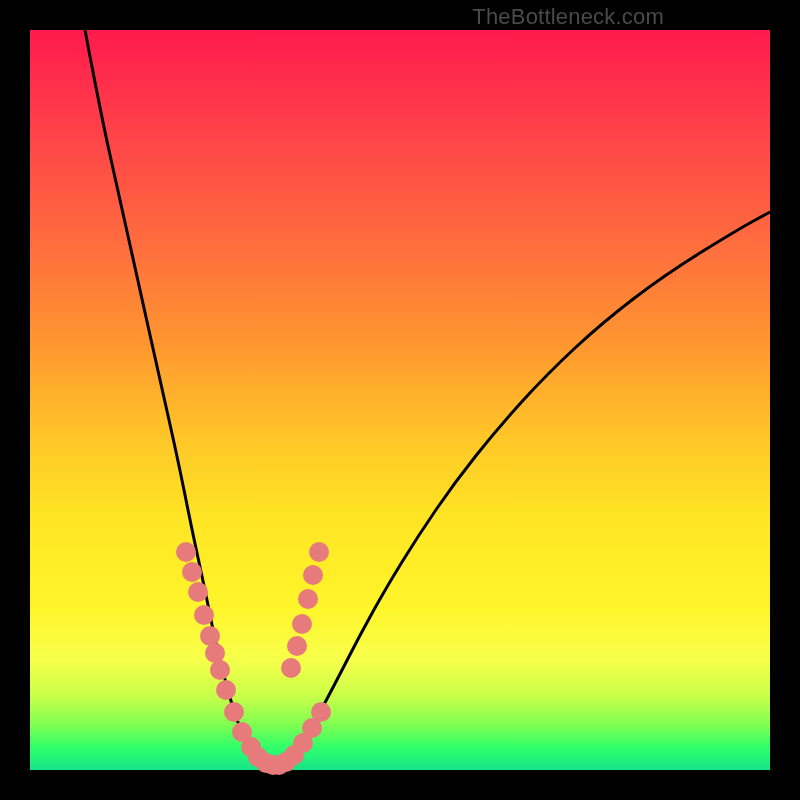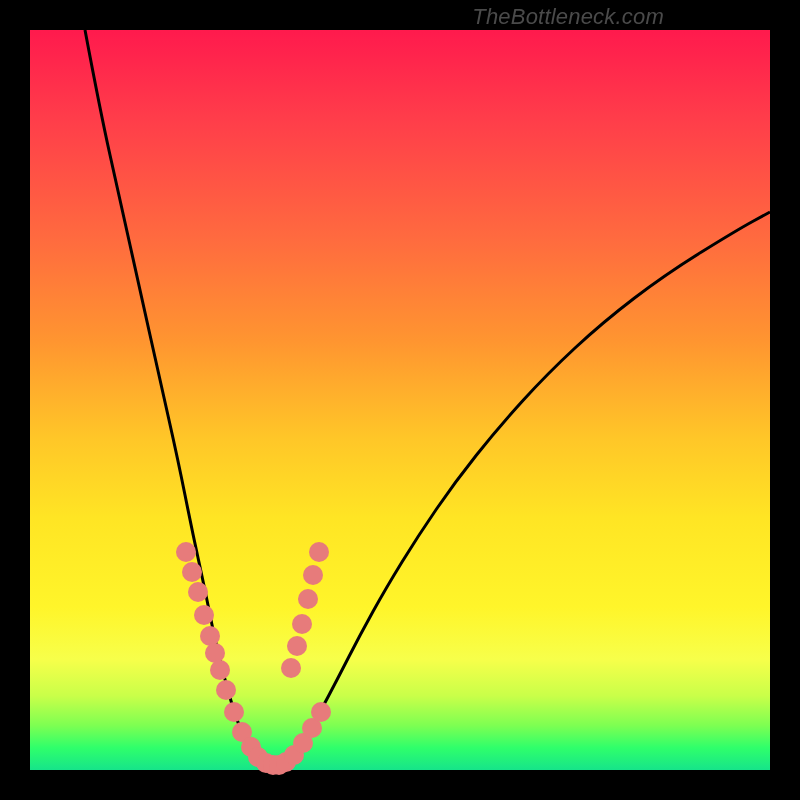--- a/index.html
+++ b/index.html
@@ -9,21 +9,20 @@
     height: 800px;
     background: #000;
     overflow: hidden;
     font-family: Arial, Helvetica, sans-serif;
   }
   .frame {
     position: relative;
     width: 676px;
     height: 800px;
     background: #000;
-    font-style: italic;
   }
   .plot-area {
     position: absolute;
     left: 30px;
     top: 30px;
     width: 740px;
     height: 740px;
     
     background: linear-gradient(
       to bottom,

